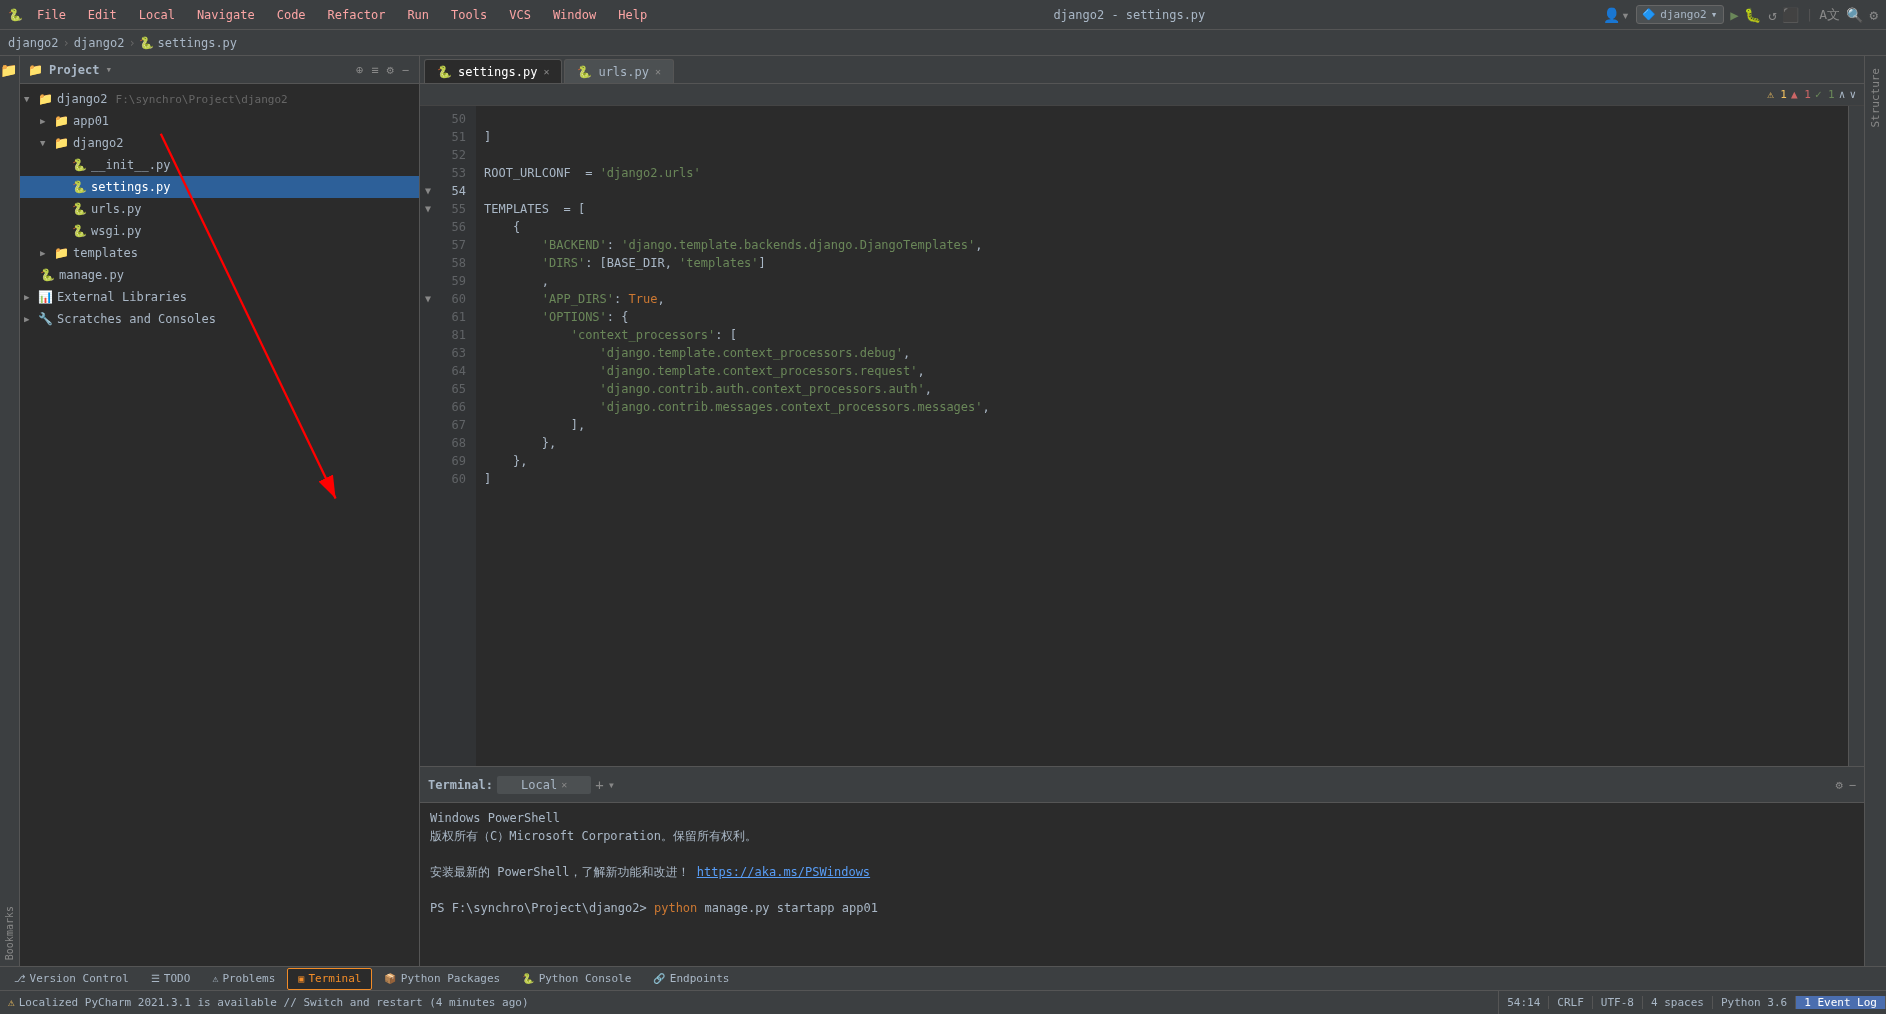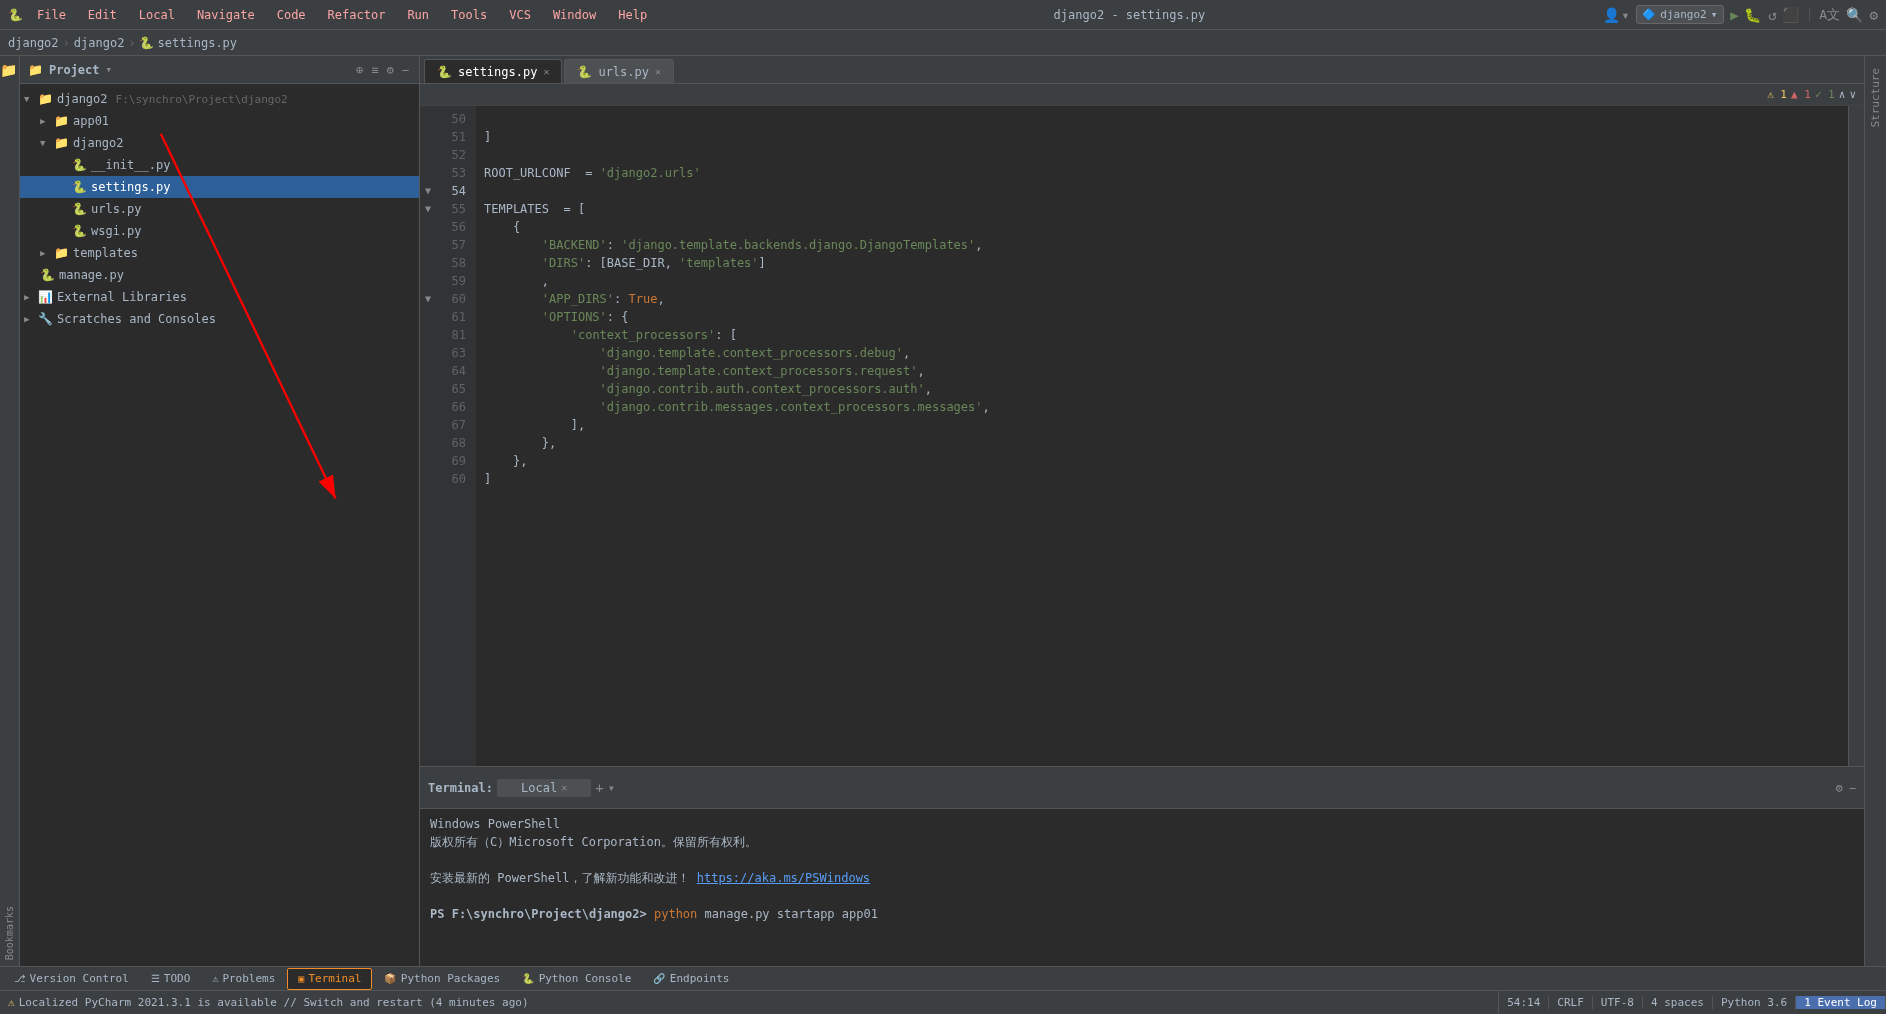--- a/index.html
+++ b/index.html
@@ -202,21 +202,21 @@
     .true-kw { color: #cc7832; }
 
     
     .right-panel {
       width: 16px;
       background: #3c3f41;
       border-left: 1px solid #555;
     }
     .terminal-header {
       background: #3c3f41;
-      height: 42px;
+      height: 36px;
       display: flex;
       align-items: center;
       padding: 0 8px;
       gap: 6px;
       border-bottom: 1px solid #555;
       justify-content: space-between;
     }
     .terminal-tabs-left {
       display: flex;
       align-items: center;
@@ -249,21 +249,21 @@
       padding: 6px 10px;
       font-size: 12px;
       line-height: 18px;
       color: #a9b7c6;
       overflow-y: auto;
     }
     .terminal-line { height: 18px; white-space: pre; }
     .terminal-cmd { color: #a9b7c6; }
     .terminal-python { color: #cc7832; }
     .terminal-link { color: #589df6; text-decoration: underline; cursor: pointer; }
-    .terminal-prompt { color: #a9b7c6; font-weight: bold; }
+    .terminal-prompt { color: #a9b7c6; }
 
     
     .status-bar {
       background: #3c3f41;
       height: 24px;
       display: flex;
       align-items: center;
       border-top: 1px solid #555;
       font-size: 11px;
       color: #a9b7c6;

